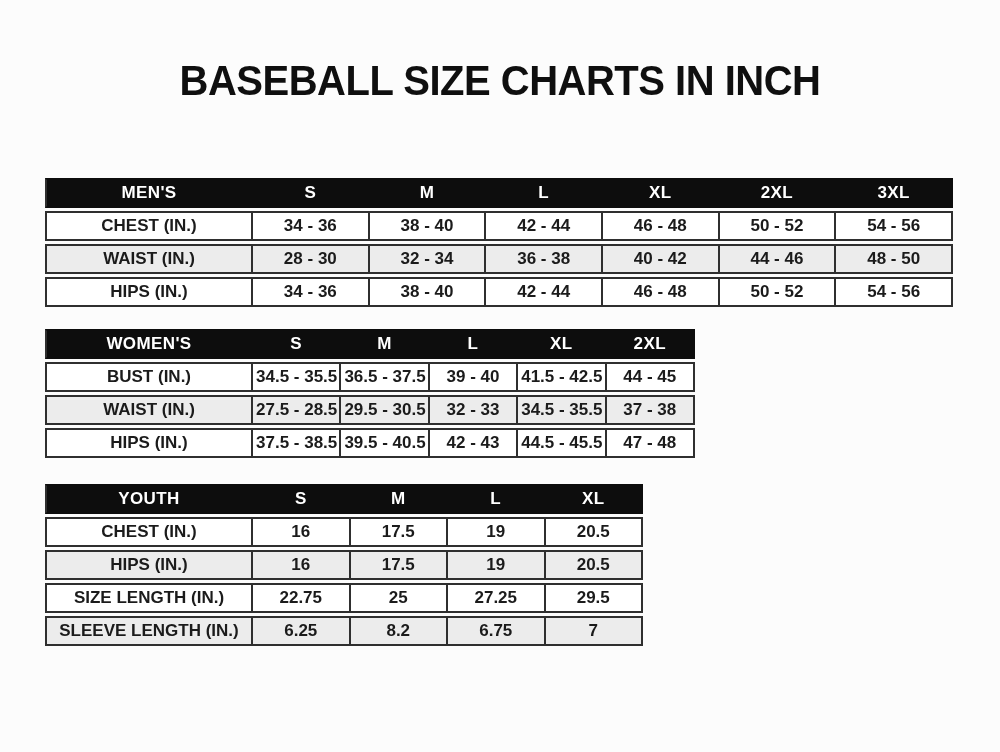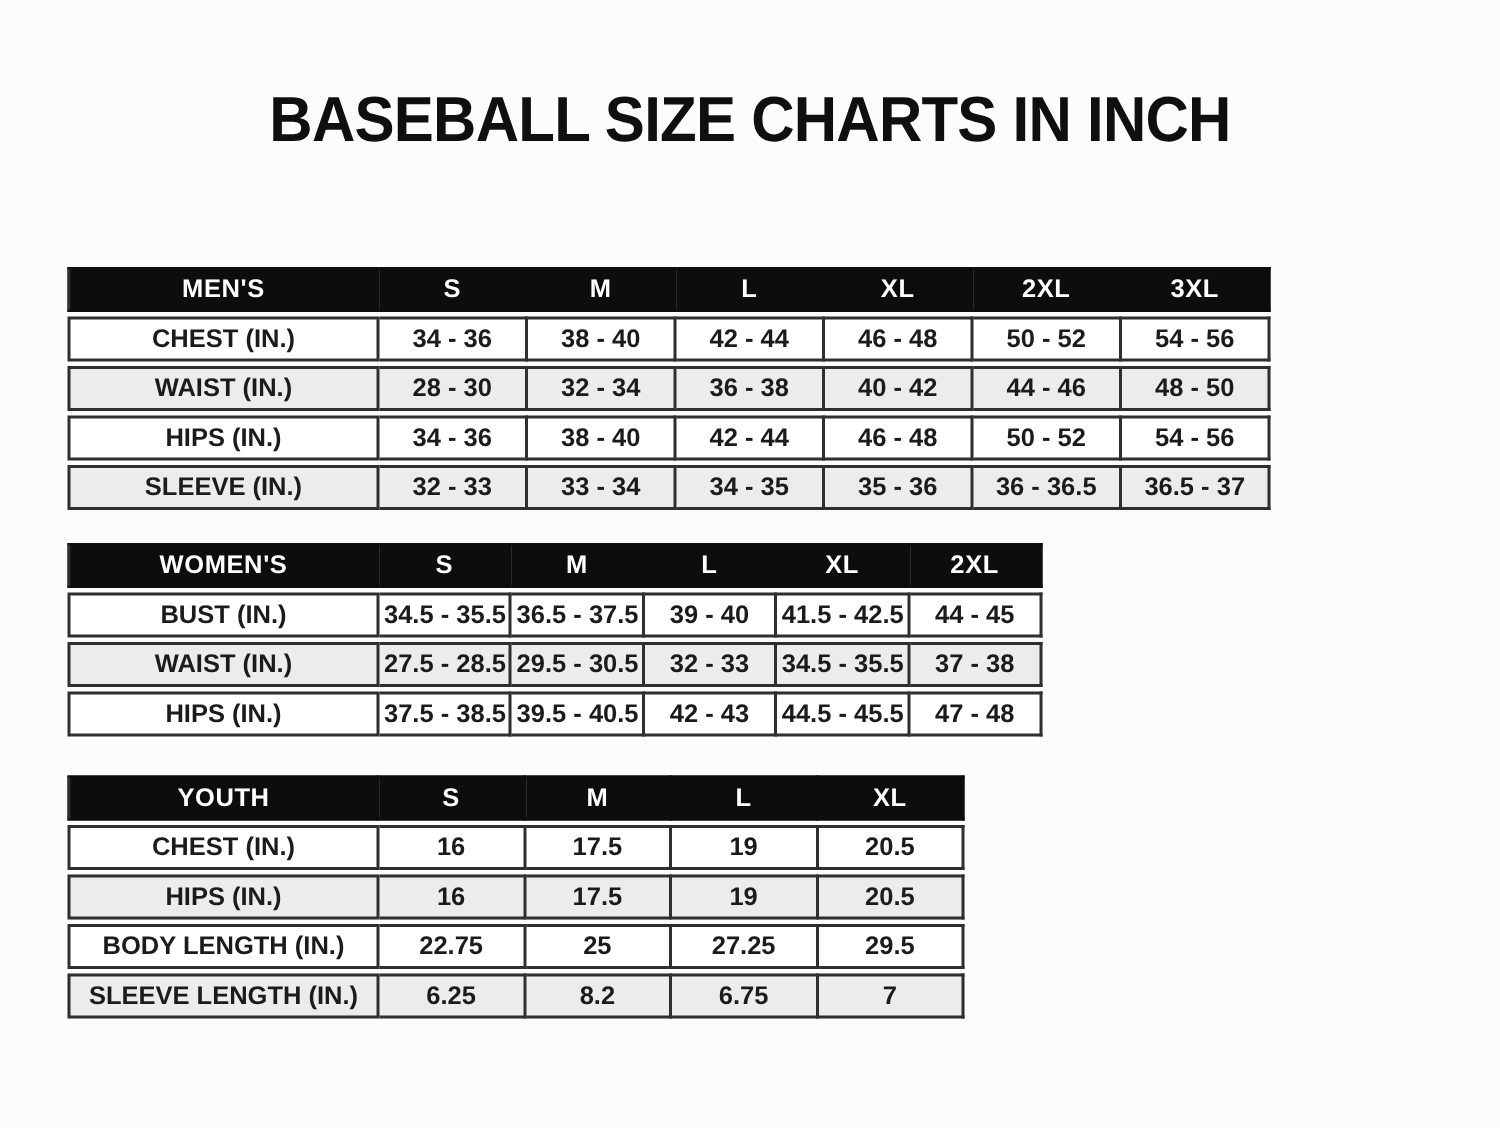--- a/index.html
+++ b/index.html
@@ -28,21 +28,21 @@
     transform:scaleY(1.06);
   }
   .tables{
     padding-left:45px;
   }
   table.size-table{
     border-collapse:separate;
     border-spacing:0 3px;
     table-layout:fixed;
   }
-  table.t-mens{width:802px;margin-top:72px;}
+  table.t-mens{width:908px;margin-top:72px;}
   table.t-womens{width:650px;margin-top:16px;}
   table.t-youth{width:598px;margin-top:20px;}
   col.label-col{width:208px;}
   .size-table th,.size-table td{
     border:2px solid var(--border);
     border-left:none;
     text-align:center;
     vertical-align:middle;
     font-weight:700;
     font-size:17px;
@@ -114,29 +114,20 @@
           </tr>
           <tr>
             <th>HIPS (IN.)</th>
             <td>34 - 36</td>
             <td>38 - 40</td>
             <td>42 - 44</td>
             <td>46 - 48</td>
             <td>50 - 52</td>
             <td>54 - 56</td>
           </tr>
-          <tr>
-            <th>SLEEVE (IN.)</th>
-            <td>32 - 33</td>
-            <td>33 - 34</td>
-            <td>34 - 35</td>
-            <td>35 - 36</td>
-            <td>36 - 36.5</td>
-            <td>36.5 - 37</td>
-          </tr>
         </tbody>
       </table>
       <table class="size-table t-womens">
         <colgroup>
           <col class="label-col">
           <col>
           <col>
           <col>
           <col>
           <col>
@@ -204,21 +195,21 @@
             <td>20.5</td>
           </tr>
           <tr>
             <th>HIPS (IN.)</th>
             <td>16</td>
             <td>17.5</td>
             <td>19</td>
             <td>20.5</td>
           </tr>
           <tr>
-            <th>BODY LENGTH (IN.)</th>
+            <th>SIZE LENGTH (IN.)</th>
             <td>22.75</td>
             <td>25</td>
             <td>27.25</td>
             <td>29.5</td>
           </tr>
           <tr>
             <th>SLEEVE LENGTH (IN.)</th>
             <td>6.25</td>
             <td>8.2</td>
             <td>6.75</td>

